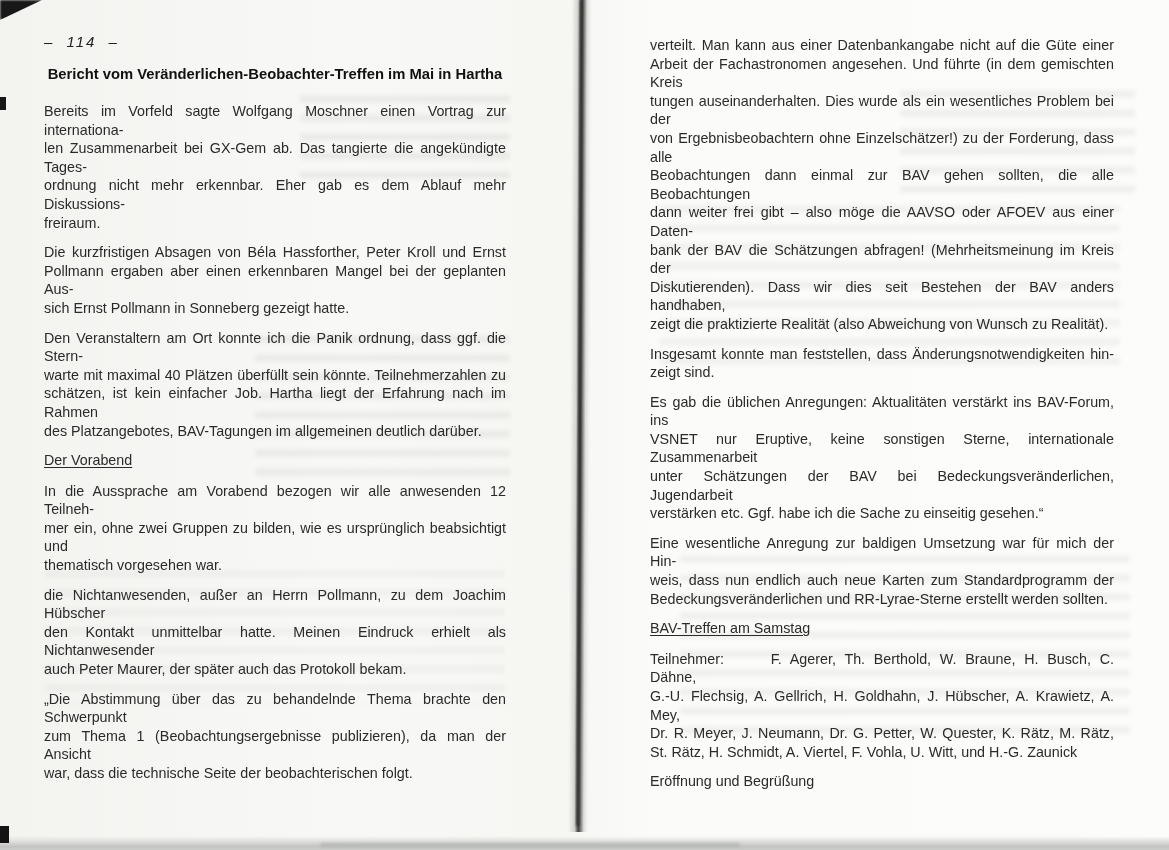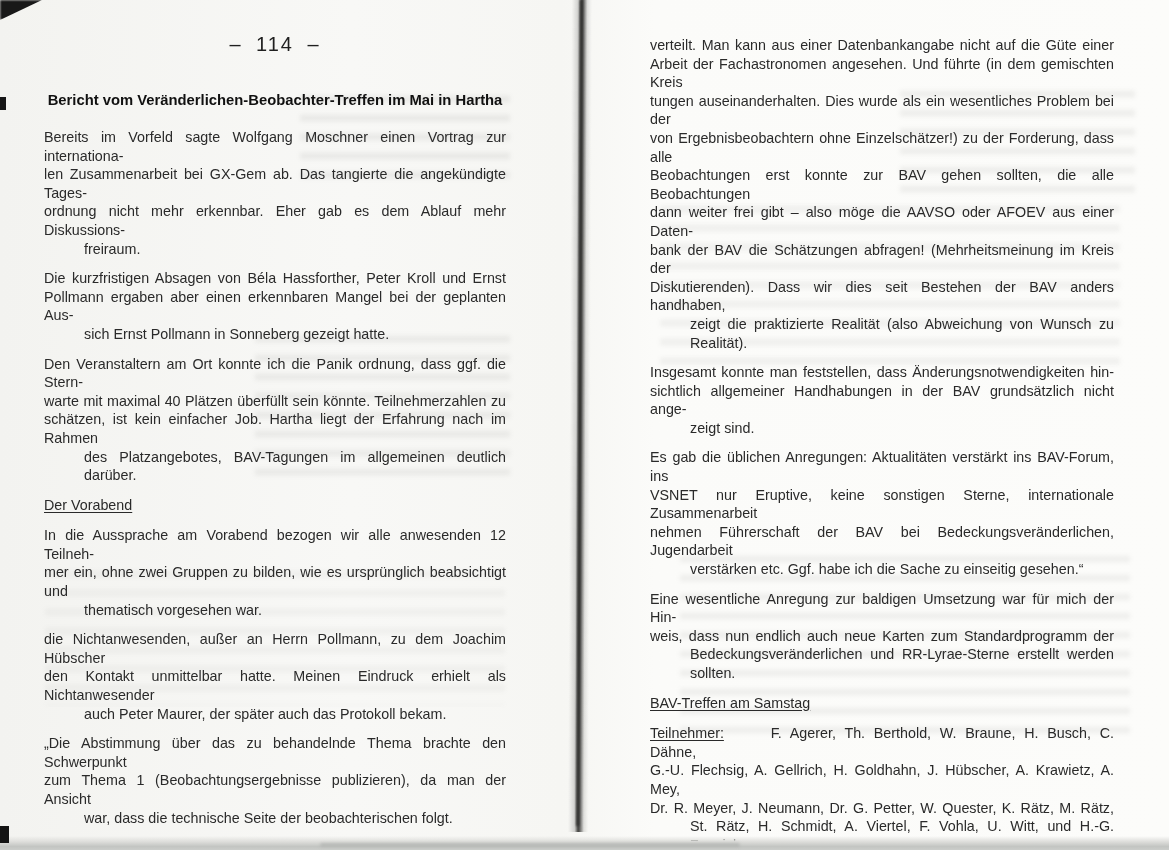--- a/index.html
+++ b/index.html
@@ -3,29 +3,29 @@
 <meta charset="utf-8">
 <style>
   html,body{margin:0;padding:0;background:#dddddb;}
   .scan{
     position:relative;width:1169px;height:850px;overflow:hidden;
     background:linear-gradient(to right,#f3f3f0 0%,#f8f8f6 30%,#f6f6f3 48%,#fbfbf9 56%,#fcfcfa 100%);
     font-family:"Liberation Sans", sans-serif;color:#262626;
   }
   .page-col{position:absolute;top:0;}
   .col-inner{position:relative;}
-  .page-number{text-align:center;font-size:20px;letter-spacing:2px;word-spacing:6px;color:#1f1f1f;}
-  .doc-title{text-align:center;font-weight:bold;font-size:14.8px;color:#111;margin-top:36px;margin-bottom:20px;}
+  .page-number{text-align:left;font-size:15px;letter-spacing:2px;word-spacing:6px;color:#1f1f1f;font-style:italic;}
+  .doc-title{text-align:center;font-weight:bold;font-size:14.8px;color:#111;margin-top:16px;margin-bottom:20px;}
   .blocks{font-size:14.3px;color:#2a2a2a;}
   .para{margin:0 0 11px 0;}
   .line{line-height:18.6px;text-align:justify;text-align-last:justify;}
-  .line.last{text-align-last:left;margin-left:40px;}
+  .line.last{text-align-last:left;}
   .heading{line-height:18.6px;margin:6px 0 12px 0;}
   .heading.ul span{text-decoration:underline;text-underline-offset:2px;text-align:right;}
-  .label-ul{text-decoration:underline;text-underline-offset:2px;}
+  .label-ul{text-underline-offset:2px;}
   .rest-names{padding-left:38px;}
   
   .fold-shadow{
     position:absolute;left:570px;top:-4px;width:20px;height:836px;
     background:linear-gradient(to right,rgba(110,110,108,0) 0%,rgba(110,110,108,.28) 32%,#3b3b39 50%,#6f6f6d 60%,rgba(140,140,138,.22) 78%,rgba(140,140,138,0) 100%);
     transform:rotate(0.25deg);filter:blur(0.5px);
   }
   .fold-core{
     position:absolute;left:578px;top:0;width:3px;height:826px;background:#2e2e2c;
     transform:rotate(0.25deg);filter:blur(0.8px);opacity:.85;
@@ -104,35 +104,34 @@
   </div>
 
   <div class="page-col" style="left:650px;top:36px;width:464px;">
     <div class="col-inner">
       <div class="blocks" id="right-blocks">
           <div class="para">
             <div class="line">verteilt. Man kann aus einer Datenbankangabe nicht auf die Güte einer</div>
             <div class="line">Arbeit der Fachastronomen angesehen. Und führte (in dem gemischten Kreis</div>
             <div class="line">tungen auseinanderhalten. Dies wurde als ein wesentliches Problem bei der</div>
             <div class="line">von Ergebnisbeobachtern ohne Einzelschätzer!) zu der Forderung, dass alle</div>
-            <div class="line">Beobachtungen erst konnte zur BAV gehen sollten, die alle Beobachtungen</div>
+            <div class="line">Beobachtungen dann einmal zur BAV gehen sollten, die alle Beobachtungen</div>
             <div class="line">dann weiter frei gibt – also möge die AAVSO oder AFOEV aus einer Daten-</div>
             <div class="line">bank der BAV die Schätzungen abfragen! (Mehrheitsmeinung im Kreis der</div>
             <div class="line">Diskutierenden). Dass wir dies seit Bestehen der BAV anders handhaben,</div>
             <div class="line last">zeigt die  praktizierte Realität (also Abweichung von Wunsch zu Realität).</div>
           </div>
           <div class="para">
             <div class="line">Insgesamt konnte man feststellen, dass Änderungsnotwendigkeiten hin-</div>
-            <div class="line">sichtlich allgemeiner Handhabungen in der BAV grundsätzlich nicht ange-</div>
             <div class="line last">zeigt sind.</div>
           </div>
           <div class="para">
             <div class="line">Es gab die üblichen Anregungen: Aktualitäten verstärkt ins BAV-Forum, ins</div>
             <div class="line">VSNET nur Eruptive, keine sonstigen Sterne, internationale Zusammenarbeit</div>
-            <div class="line">nehmen Führerschaft der BAV bei Bedeckungsveränderlichen, Jugendarbeit</div>
+            <div class="line">unter Schätzungen der BAV bei Bedeckungsveränderlichen, Jugendarbeit</div>
             <div class="line last">verstärken etc. Ggf. habe ich die Sache zu einseitig gesehen.“</div>
           </div>
           <div class="para">
             <div class="line">Eine wesentliche Anregung zur baldigen Umsetzung war für mich der Hin-</div>
             <div class="line">weis, dass nun endlich auch neue Karten zum Standardprogramm der</div>
             <div class="line last">Bedeckungsveränderlichen und RR-Lyrae-Sterne erstellt werden sollten.</div>
           </div>
           <div class="heading ul"><span>BAV-Treffen am Samstag</span></div>
           <div class="para">
             <div class="line"><span class="label-ul">Teilnehmer:</span> <span class="rest-names">F. Agerer, Th. Berthold, W. Braune, H. Busch, C. Dähne,</span></div>

